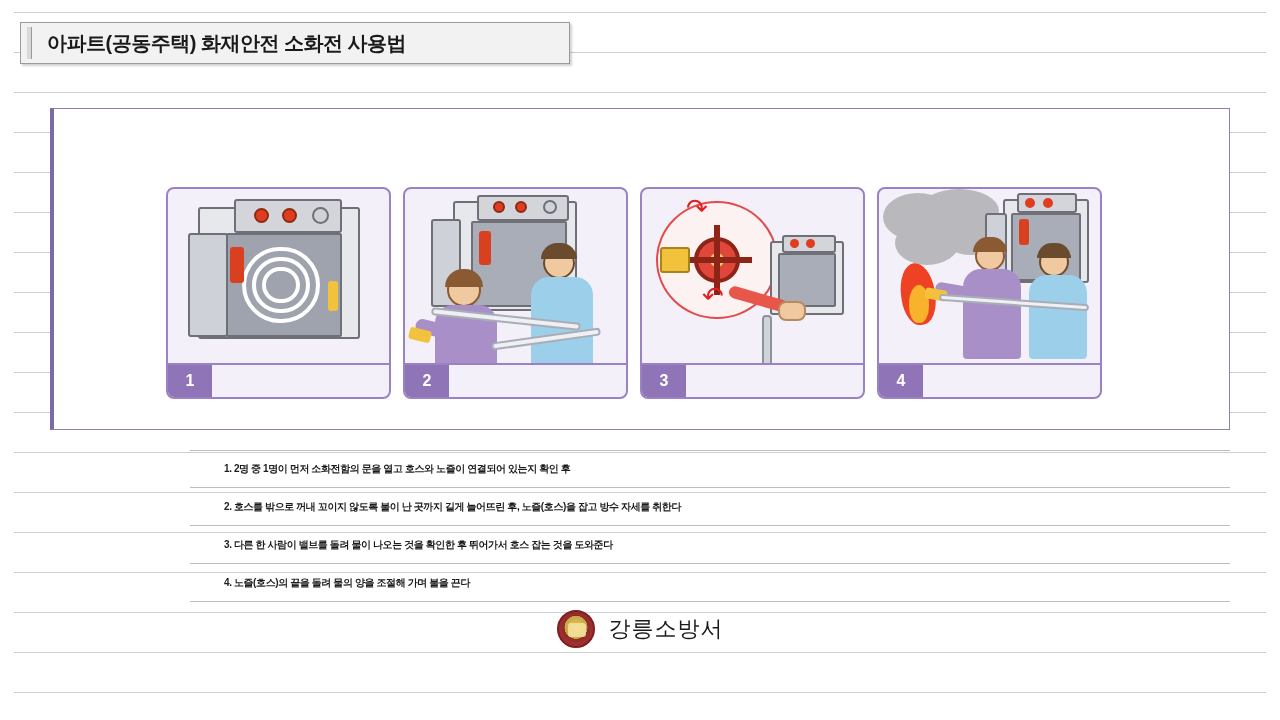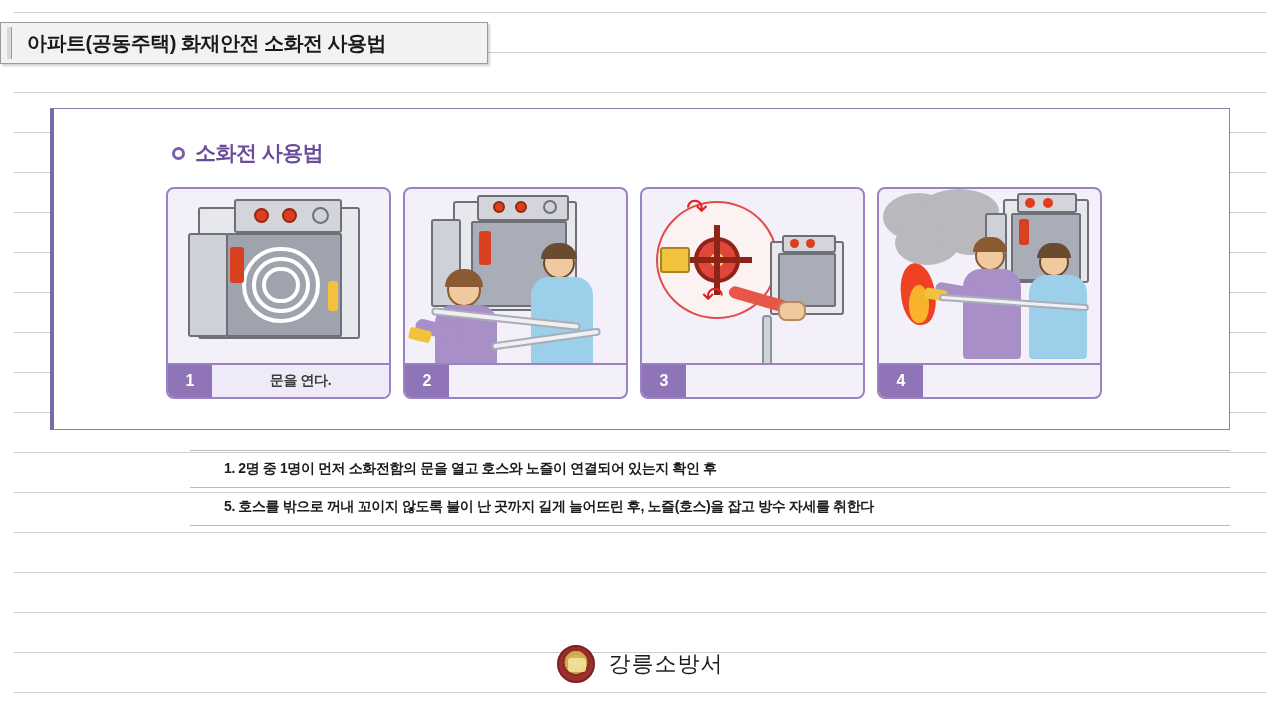--- a/index.html
+++ b/index.html
@@ -25,22 +25,22 @@
   .rule-lines .ln {
     position: absolute;
     left: 14px; right: 14px;
     height: 1px;
     background: #cfcfcf;
   }
 
   
   .title-bar {
     position: absolute;
-    left: 0; top: 22px;
-    width: 488px; height: 42px;
+    left: 20px; top: 22px;
+    width: 550px; height: 42px;
     background: #f2f2f2;
     border: 1px solid #9a9a9a;
     box-shadow: 2px 2px 2px rgba(0,0,0,0.18);
     display: flex;
     align-items: center;
   }
   .title-bar .accent {
     position: absolute;
     left: 6px; top: 4px; bottom: 4px;
     width: 5px;
@@ -191,21 +191,21 @@
   .info-block {
     position: absolute;
     left: 190px; top: 450px;
     width: 1040px;
   }
   .info-row {
     height: 38px;
     display: flex;
     align-items: center;
     border-bottom: 1px solid #bdbdbd;
-    font-size: 14px;
+    font-size: 10px;
     color: #1c1c1c;
     font-weight: bold;
     letter-spacing: -0.4px;
     padding-left: 34px;
   }
   .info-row:first-child { border-top: 1px solid #bdbdbd; }
 
   .badge {
     position: absolute;
     left: 68px; top: 488px;
@@ -229,21 +229,21 @@
     position: absolute;
     right: -9px; top: 40px;
     border-top: 9px solid transparent;
     border-bottom: 9px solid transparent;
     border-left: 10px solid #cdbfe4;
   }
 
   
   .footer {
     position: absolute;
-    left: 0; right: 0; top: 645px;
+    left: 0; right: 0; top: 610px;
     display: flex;
     align-items: center;
     justify-content: center;
     gap: 14px;
   }
   .emblem {
     width: 38px; height: 38px;
     border-radius: 50%;
     background: radial-gradient(circle at 50% 45%, #e8c86a 0%, #c9a33f 45%, #8d2b2b 46%, #a33030 70%, #6f1f1f 100%);
     border: 2px solid #7d1f1f;
@@ -291,24 +291,20 @@
     <div class="ln" style="top:692px"></div>
   </div>
 
   <div class="title-bar">
     <div class="accent"></div>
     <div class="title-text">아파트(공동주택) 화재안전 소화전 사용법</div>
   </div>
 
   <div class="card">
 
-    <div class="section-head">
-      <span class="bullet-ring"></span>
-      <span class="section-title">소화전 사용법</span>
-    </div>
 
     <div class="steps">
 
       <div class="step">
         <div class="art">
           <div class="cab" style="left:30px; top:18px; width:162px; height:132px; background:#e7e8ec;"></div>
           <div class="cab" style="left:66px; top:10px; width:108px; height:34px; background:#d4d5db;"></div>
           <div class="lamp" style="left:86px; top:19px; width:15px; height:15px; background:#e03c1f; border:2px solid #8d2b12;"></div>
           <div class="lamp" style="left:114px; top:19px; width:15px; height:15px; background:#e03c1f; border:2px solid #8d2b12;"></div>
           <div class="lamp" style="left:144px; top:18px; width:17px; height:17px; background:#cfd2d8; border:2px solid #6f6f78;"></div>
@@ -316,21 +312,20 @@
           <div class="hose-coil" style="left:74px; top:58px; width:78px; height:76px;"></div>
           <div class="hose-coil" style="left:84px; top:68px; width:58px; height:56px;"></div>
           <div class="hose-coil" style="left:94px; top:78px; width:38px; height:36px;"></div>
 
           <div class="cab" style="left:20px; top:44px; width:40px; height:104px; background:#cfd1d8;"></div>
           <div style="position:absolute; left:62px; top:58px; width:14px; height:36px; background:#d8401f; border-radius:3px;"></div>
           <div style="position:absolute; left:160px; top:92px; width:10px; height:30px; background:#f2c23d; border-radius:3px;"></div>
         </div>
         <div class="caption">
           <div class="num">1</div>
-          <div class="cap-text">문을 연다.</div>
         </div>
       </div>
 
       <div class="step">
         <div class="art">
           <div class="cab" style="left:48px; top:12px; width:124px; height:110px; background:#e7e8ec;"></div>
           <div class="cab" style="left:72px; top:6px; width:92px; height:26px; background:#d4d5db;"></div>
           <div class="lamp" style="left:88px; top:12px; width:12px; height:12px; background:#e03c1f; border:2px solid #8d2b12;"></div>
           <div class="lamp" style="left:110px; top:12px; width:12px; height:12px; background:#e03c1f; border:2px solid #8d2b12;"></div>
           <div class="lamp" style="left:138px; top:11px; width:14px; height:14px; background:#cfd2d8; border:2px solid #6f6f78;"></div>
@@ -415,21 +410,23 @@
           <div class="num">4</div>
         </div>
       </div>
 
     </div>
   </div>
 
 
   <div class="info-block">
     <div class="info-row">1. 2명 중 1명이 먼저 소화전함의 문을 열고 호스와 노즐이 연결되어 있는지 확인 후</div>
-    <div class="info-row">5. 호스를 밖으로 꺼내 꼬이지 않도록 불이 난 곳까지 길게 늘어뜨린 후, 노즐(호스)을 잡고 방수 자세를 취한다</div>
+    <div class="info-row">2. 호스를 밖으로 꺼내 꼬이지 않도록 불이 난 곳까지 길게 늘어뜨린 후, 노즐(호스)을 잡고 방수 자세를 취한다</div>
+    <div class="info-row">3. 다른 한 사람이 밸브를 돌려 물이 나오는 것을 확인한 후 뛰어가서 호스 잡는 것을 도와준다</div>
+    <div class="info-row">4. 노즐(호스)의 끝을 돌려 물의 양을 조절해 가며 불을 끈다</div>
   </div>
 
   <div class="footer">
     <div class="emblem"></div>
     <div class="footer-text">강릉소방서</div>
   </div>
 
 </div>
 
 </body></html>

